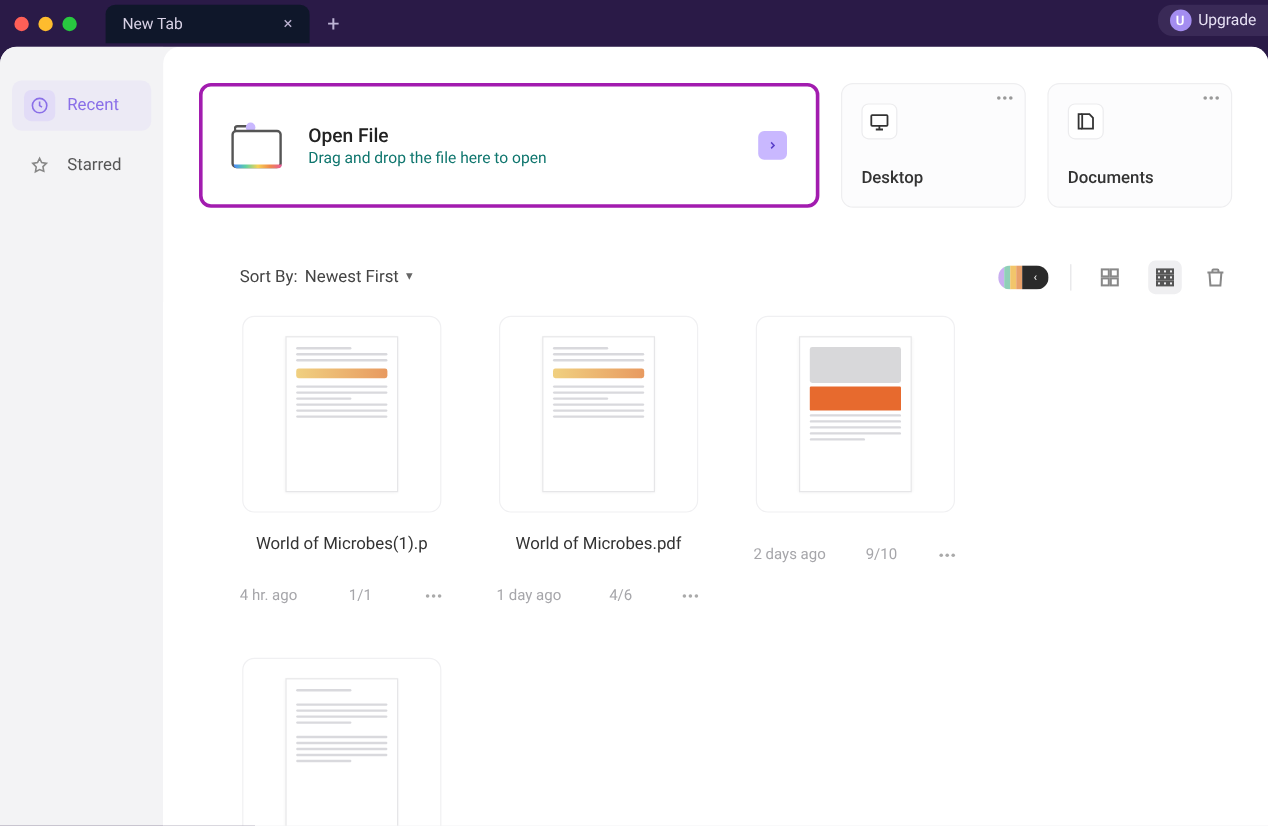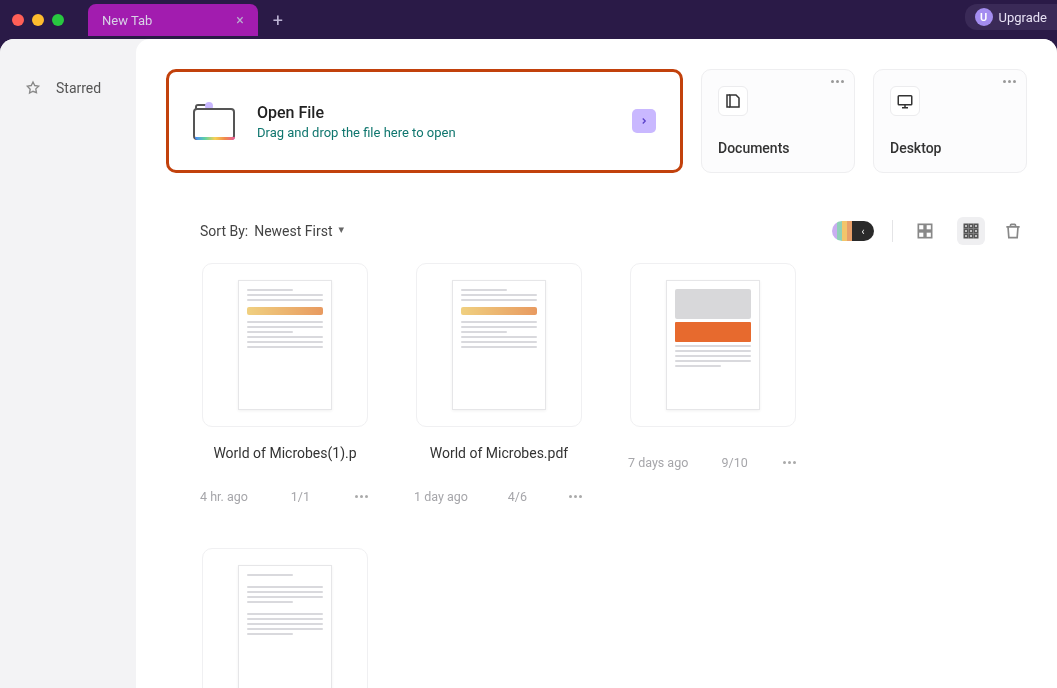--- a/index.html
+++ b/index.html
@@ -25,21 +25,21 @@
 .traffic-lights { display: flex; gap: 8px; }
 .traffic-light { width: 12px; height: 12px; border-radius: 50%; }
 .tl-red { background: #ff5f57; }
 .tl-yellow { background: #febc2e; }
 .tl-green { background: #28c840; }
 
 .tab-strip { display: flex; align-items: center; margin-left: 24px; height: 100%; }
 .tab {
   display: flex; align-items: center; gap: 84px;
   padding: 0 14px; height: 32px;
-  background: #a21caf; color: #d8d2e6;
+  background: #0f172a; color: #d8d2e6;
   border-radius: 8px 8px 0 0;
   font-size: 13px;
 }
 .tab .tab-close { color: #b9b0cf; font-size: 14px; line-height: 1; cursor: pointer; }
 .new-tab-btn {
   width: 28px; height: 28px; display: flex; align-items: center; justify-content: center;
   color: #bcb3d4; font-size: 18px; margin-left: 6px; cursor: pointer; border-radius: 4px;
 }
 
 .upgrade {
@@ -91,21 +91,21 @@
   flex: 1; background: #fff;
   border-radius: 14px 0 0 0;
   padding: 30px;
   overflow: auto;
 }
 
 
 .top-row { display: flex; gap: 18px; margin-bottom: 44px; }
 
 .open-file-card {
-  flex: 1; border: 3px solid #c2410c;
+  flex: 1; border: 3px solid #a21caf;
   border-radius: 10px; padding: 20px 24px;
   display: flex; align-items: center; gap: 20px;
   background: #fff; cursor: pointer; position: relative;
 }
 .open-file-icon {
   width: 44px; height: 38px; position: relative;
 }
 .open-file-icon .folder-back {
   width: 42px; height: 32px; border: 2px solid #555; border-radius: 4px;
   position: absolute; bottom: 0; left: 0; background: #fff;
@@ -222,20 +222,29 @@
     <div class="avatar">
         <span>U</span>
       </div>
     <span>Upgrade</span>
   </div>
 </div>
 
 <div class="window">
 
   <div class="sidebar">
+    <div class="side-item active">
+      <div class="side-icon-wrap">
+        <svg viewBox="0 0 24 24" fill="none" stroke="#8a6fe8" stroke-width="2">
+            <circle cx="12" cy="12" r="9"></circle>
+            <path d="M12 7v5l3 2"></path>
+          </svg>
+      </div>
+      <span>Recent</span>
+    </div>
     <div class="side-item">
       <div class="side-icon-wrap">
         <svg viewBox="0 0 24 24" fill="none" stroke="#888" stroke-width="2">
             <path d="M12 3l2.6 5.3 5.9.9-4.3 4.1 1 5.8L12 16.9l-5.2 2.7 1-5.8L3.5 9.2l5.9-.9L12 3z"></path>
           </svg>
       </div>
       <span>Starred</span>
     </div>
   </div>
 
@@ -256,45 +265,45 @@
         <div class="open-file-go">
           <svg width="10" height="10" viewBox="0 0 24 24" fill="none" stroke="currentColor" stroke-width="3">
               <path d="M9 6l6 6-6 6"></path>
             </svg>
         </div>
       </div>
 
       <div class="loc-card">
         <div class="loc-icon">
           <svg width="18" height="18" viewBox="0 0 24 24" fill="none" stroke="#333" stroke-width="2">
-              <path d="M8 4h8l4 4v12H8z"></path>
-              <path d="M8 4H4v16h4"></path>
+              <rect x="3" y="5" width="18" height="12" rx="1"></rect>
+              <path d="M8 21h8M12 17v4"></path>
             </svg>
         </div>
         <div class="loc-more">
             <span></span>
             <span></span>
             <span></span>
           </div>
-        <div class="loc-label">Documents</div>
+        <div class="loc-label">Desktop</div>
       </div>
 
       <div class="loc-card">
         <div class="loc-icon">
           <svg width="18" height="18" viewBox="0 0 24 24" fill="none" stroke="#333" stroke-width="2">
-              <rect x="3" y="5" width="18" height="12" rx="1"></rect>
-              <path d="M8 21h8M12 17v4"></path>
+              <path d="M8 4h8l4 4v12H8z"></path>
+              <path d="M8 4H4v16h4"></path>
             </svg>
         </div>
         <div class="loc-more">
             <span></span>
             <span></span>
             <span></span>
           </div>
-        <div class="loc-label">Desktop</div>
+        <div class="loc-label">Documents</div>
       </div>
     </div>
 
     <div class="tool-row">
       <div class="sort-by">
         <span>Sort By: </span>
         <span>Newest First</span>
         <span class="chev">▾</span>
       </div>
       <div class="tool-icons">
@@ -397,21 +406,21 @@
             <div class="imgblock"></div>
             <div class="orangeblock"></div>
             <div class="hline"></div>
               <div class="hline"></div>
               <div class="hline"></div>
             <div class="hline"></div>
               <div class="hline short"></div>
           </div>
         </div>
         <div class="meta-row">
-          <span>7 days ago</span>
+          <span>2 days ago</span>
           <span>9/10</span>
           <div class="more">
               <span></span>
               <span></span>
               <span></span>
             </div>
         </div>
       </div>
 
       <div class="file-card">

